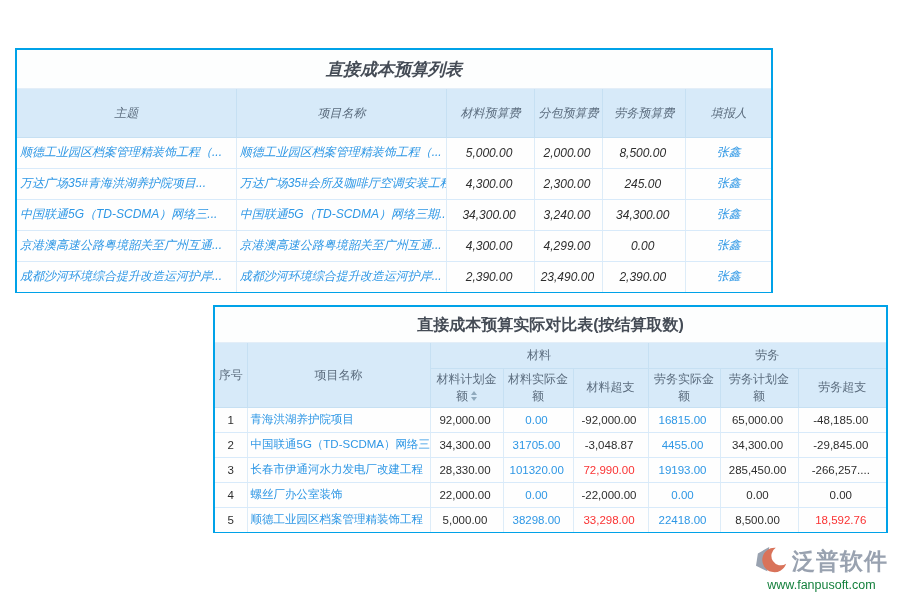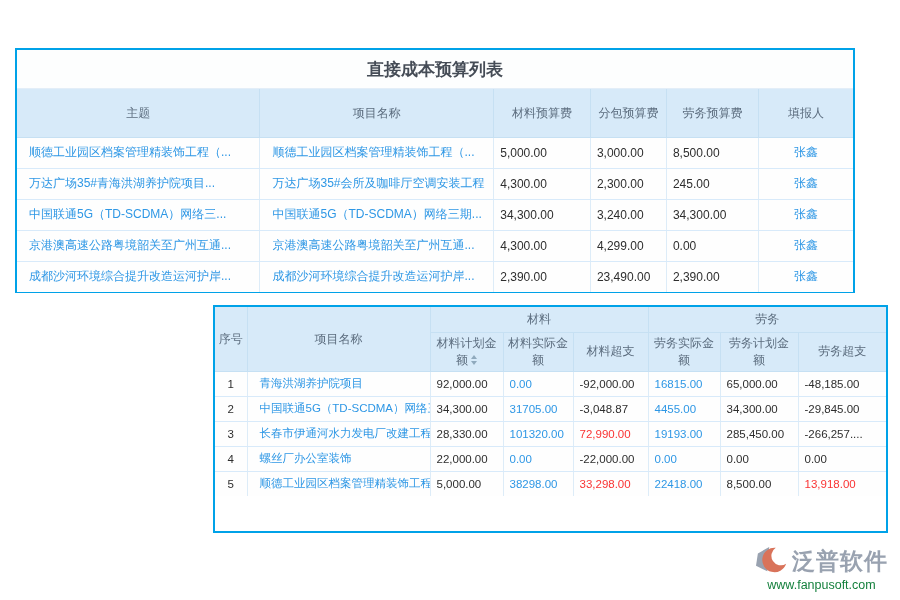--- a/index.html
+++ b/index.html
@@ -1,19 +1,19 @@
 <!DOCTYPE html>
 <html><head>
 <meta charset="utf-8">
 <style>
   * { margin:0; padding:0; box-sizing:border-box; }
   html,body { width:900px; height:600px; background:#ffffff; overflow:hidden;
     font-family:"Liberation Sans","DejaVu Sans",sans-serif; }
   .panel { position:absolute; background:#ffffff; border:2px solid #00a2e8; }
-  #budget-panel { left:15px; top:48px; width:840px; height:245px; }
+  #budget-panel { left:15px; top:48px; width:758px; height:245px;font-style:italic; }
   #compare-panel { left:213px; top:305px; width:675px; height:228px; }
   .tbl-title { text-align:center; font-weight:bold; color:#454c56; background:#fdfefe;
     border-bottom:1px solid #e3eef8; }
   #budget-panel .tbl-title { height:39px; line-height:39px; font-size:17px; }
   #compare-panel .tbl-title { height:36px; line-height:36px; font-size:16px; }
   table { width:100%; border-collapse:collapse; table-layout:fixed; }
   th { background:#d7eaf9; color:#5b6c7e; font-weight:normal; font-size:12px;
     border-right:1px solid #c6e0f3; border-bottom:1px solid #c6e0f3; text-align:center;
     line-height:1.35; padding:2px 3px; }
   th:last-child { border-right:none; }
@@ -21,23 +21,23 @@
     border-bottom:1px solid #d8eafa; padding:2px 6px; white-space:nowrap;
     overflow:hidden; background:#fefefe; }
   td:last-child { border-right:none; }
   tr:last-child td { border-bottom:none; }
   #budget-panel th { height:48px; }
   #budget-panel td { height:31px; }
   #compare-panel .group-th { height:25px; }
   #compare-panel .sub-th { height:39px; }
   #compare-panel td { height:25px; font-size:11.5px; }
   .c-link { color:#2e97e5; cursor:pointer; }
-  .c-left { text-align:left; padding-left:12px; }
+  .c-left { text-align:left; padding-left:3px; }
   .c-center { text-align:center; }
-  .c-num { text-align:left; padding-right:9px; }
+  .c-num { text-align:center; padding-right:9px; }
   .c-blue { color:#2e97e5; }
   .c-red { color:#fa3333; }
   .sort-icon { display:inline-block; vertical-align:-1px; margin-left:3px; }
   .sort-icon i { display:block; width:0; height:0;
     border-left:3.5px solid transparent; border-right:3.5px solid transparent; }
   .sort-up { border-bottom:4px solid #8fa9bd; margin-bottom:2px; }
   .sort-down { border-top:4px solid #8fa9bd; }
   #logo { position:absolute; right:12px; bottom:8px; text-align:center;margin-top:20px; }
   #logo .logo-row { display:flex; align-items:center; justify-content:flex-end; }
   #logo .logo-name { font-size:23px; font-weight:bold; color:#99a2b0; letter-spacing:1px; margin-left:3px; }
@@ -65,21 +65,21 @@
         <th>分包预算费</th>
         <th>劳务预算费</th>
         <th>填报人</th>
       </tr>
     </thead>
     <tbody>
         <tr>
           <td class="c-link c-left">顺德工业园区档案管理精装饰工程（...</td>
           <td class="c-link c-left">顺德工业园区档案管理精装饰工程（...</td>
           <td class="c-num">5,000.00</td>
-          <td class="c-num">3,000.00</td>
+          <td class="c-num">2,000.00</td>
           <td class="c-num">8,500.00</td>
           <td class="c-link c-center">张鑫</td>
         </tr>
         <tr>
           <td class="c-link c-left">万达广场35#青海洪湖养护院项目...</td>
           <td class="c-link c-left">万达广场35#会所及咖啡厅空调安装工程</td>
           <td class="c-num">4,300.00</td>
           <td class="c-num">2,300.00</td>
           <td class="c-num">245.00</td>
           <td class="c-link c-center">张鑫</td>
@@ -106,20 +106,21 @@
           <td class="c-num">2,390.00</td>
           <td class="c-num">23,490.00</td>
           <td class="c-num">2,390.00</td>
           <td class="c-link c-center">张鑫</td>
         </tr>
       </tbody>
   </table>
 </div>
 
 <div class="panel" id="compare-panel">
+  <div class="tbl-title">直接成本预算实际对比表(按结算取数)</div>
   <table>
     <colgroup>
       <col style="width:32px">
         <col style="width:183px">
         <col style="width:73px">
         <col style="width:70px">
       <col style="width:75px">
         <col style="width:72px">
         <col style="width:78px">
         <col style="width:88px">
@@ -182,21 +183,21 @@
           <td class="c-num">0.00</td>
         </tr>
         <tr>
           <td class="c-center">5</td>
           <td class="c-link c-left">顺德工业园区档案管理精装饰工程</td>
           <td class="c-num">5,000.00</td>
           <td class="c-num c-blue">38298.00</td>
           <td class="c-num c-red">33,298.00</td>
           <td class="c-num c-blue">22418.00</td>
           <td class="c-num">8,500.00</td>
-          <td class="c-num c-red">13,918.00</td>
+          <td class="c-num c-red">18,592.76</td>
         </tr>
       </tbody>
   </table>
 </div>
 
 <div id="logo">
   <div class="logo-row">
     <svg width="34" height="32" viewBox="0 0 36 34">
       <polygon points="3,9 15,2 13,28 1,22" fill="#99a2b0"></polygon>
       <path d="M22 3 A 13 13 0 1 0 33 20 A 10 10 0 1 1 22 3 Z" fill="#d9735a"></path>

